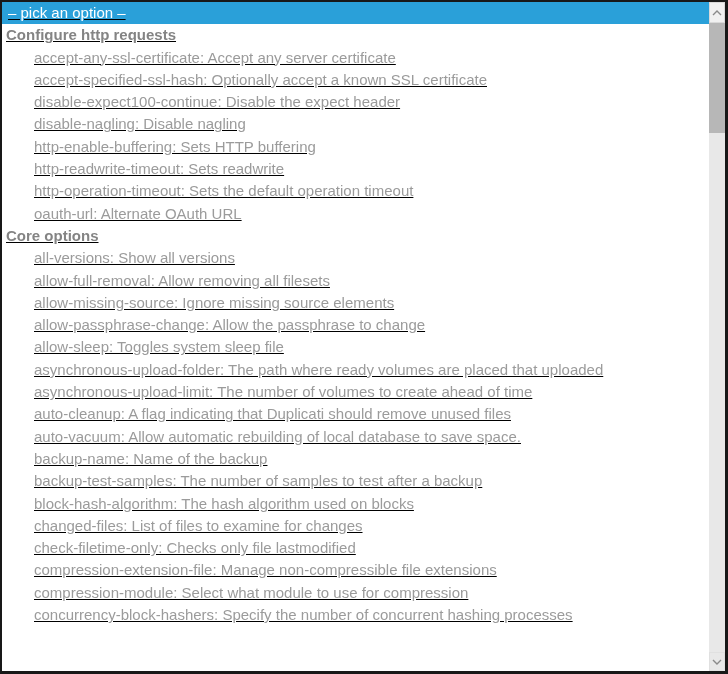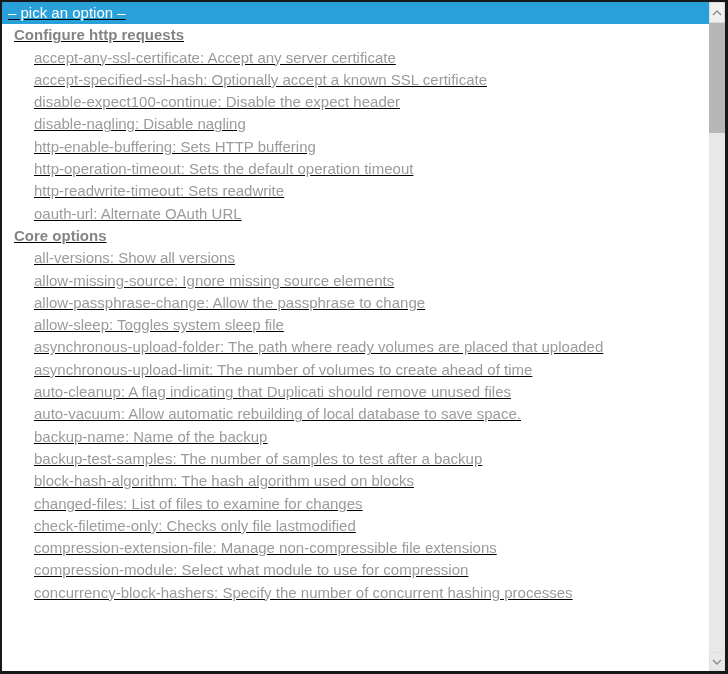--- a/index.html
+++ b/index.html
@@ -34,21 +34,21 @@
     overflow: hidden;
   }
   .row.selected {
     background: #2aa0d9;
     color: #ffffff;
     padding-left: 6px;
   }
   .row.group-header {
     color: #848484;
     font-weight: bold;
-    padding-left: 12px;
+    padding-left: 4px;
   }
   .row.option {
     color: #9b9b9b;
     padding-left: 20px;
     margin-left: 12px;
   }
   .scrollbar {
     flex: 0 0 16px;
     width: 16px;
     display: flex;
@@ -96,25 +96,26 @@
 
   <div class="options-list">
     <div class="row selected">– pick an option –</div>
 
   <div class="row group-header">Configure http requests</div>
       <div class="row option">accept-any-ssl-certificate: Accept any server certificate</div>
       <div class="row option">accept-specified-ssl-hash: Optionally accept a known SSL certificate</div>
       <div class="row option">disable-expect100-continue: Disable the expect header</div>
       <div class="row option">disable-nagling: Disable nagling</div>
       <div class="row option">http-enable-buffering: Sets HTTP buffering</div>
+      <div class="row option">http-readwrite-timeout: Sets readwrite</div>
       <div class="row option">http-operation-timeout: Sets the default operation timeout</div>
-      <div class="row option">http-readwrite-timeout: Sets readwrite</div>
       <div class="row option">oauth-url: Alternate OAuth URL</div>
       <div class="row group-header">Core options</div>
       <div class="row option">all-versions: Show all versions</div>
+      <div class="row option">allow-full-removal: Allow removing all filesets</div>
       <div class="row option">allow-missing-source: Ignore missing source elements</div>
       <div class="row option">allow-passphrase-change: Allow the passphrase to change</div>
       <div class="row option">allow-sleep: Toggles system sleep file</div>
       <div class="row option">asynchronous-upload-folder: The path where ready volumes are placed that uploaded</div>
       <div class="row option">asynchronous-upload-limit: The number of volumes to create ahead of time</div>
       <div class="row option">auto-cleanup: A flag indicating that Duplicati should remove unused files</div>
       <div class="row option">auto-vacuum: Allow automatic rebuilding of local database to save space.</div>
       <div class="row option">backup-name: Name of the backup</div>
       <div class="row option">backup-test-samples: The number of samples to test after a backup</div>
       <div class="row option">block-hash-algorithm: The hash algorithm used on blocks</div>

